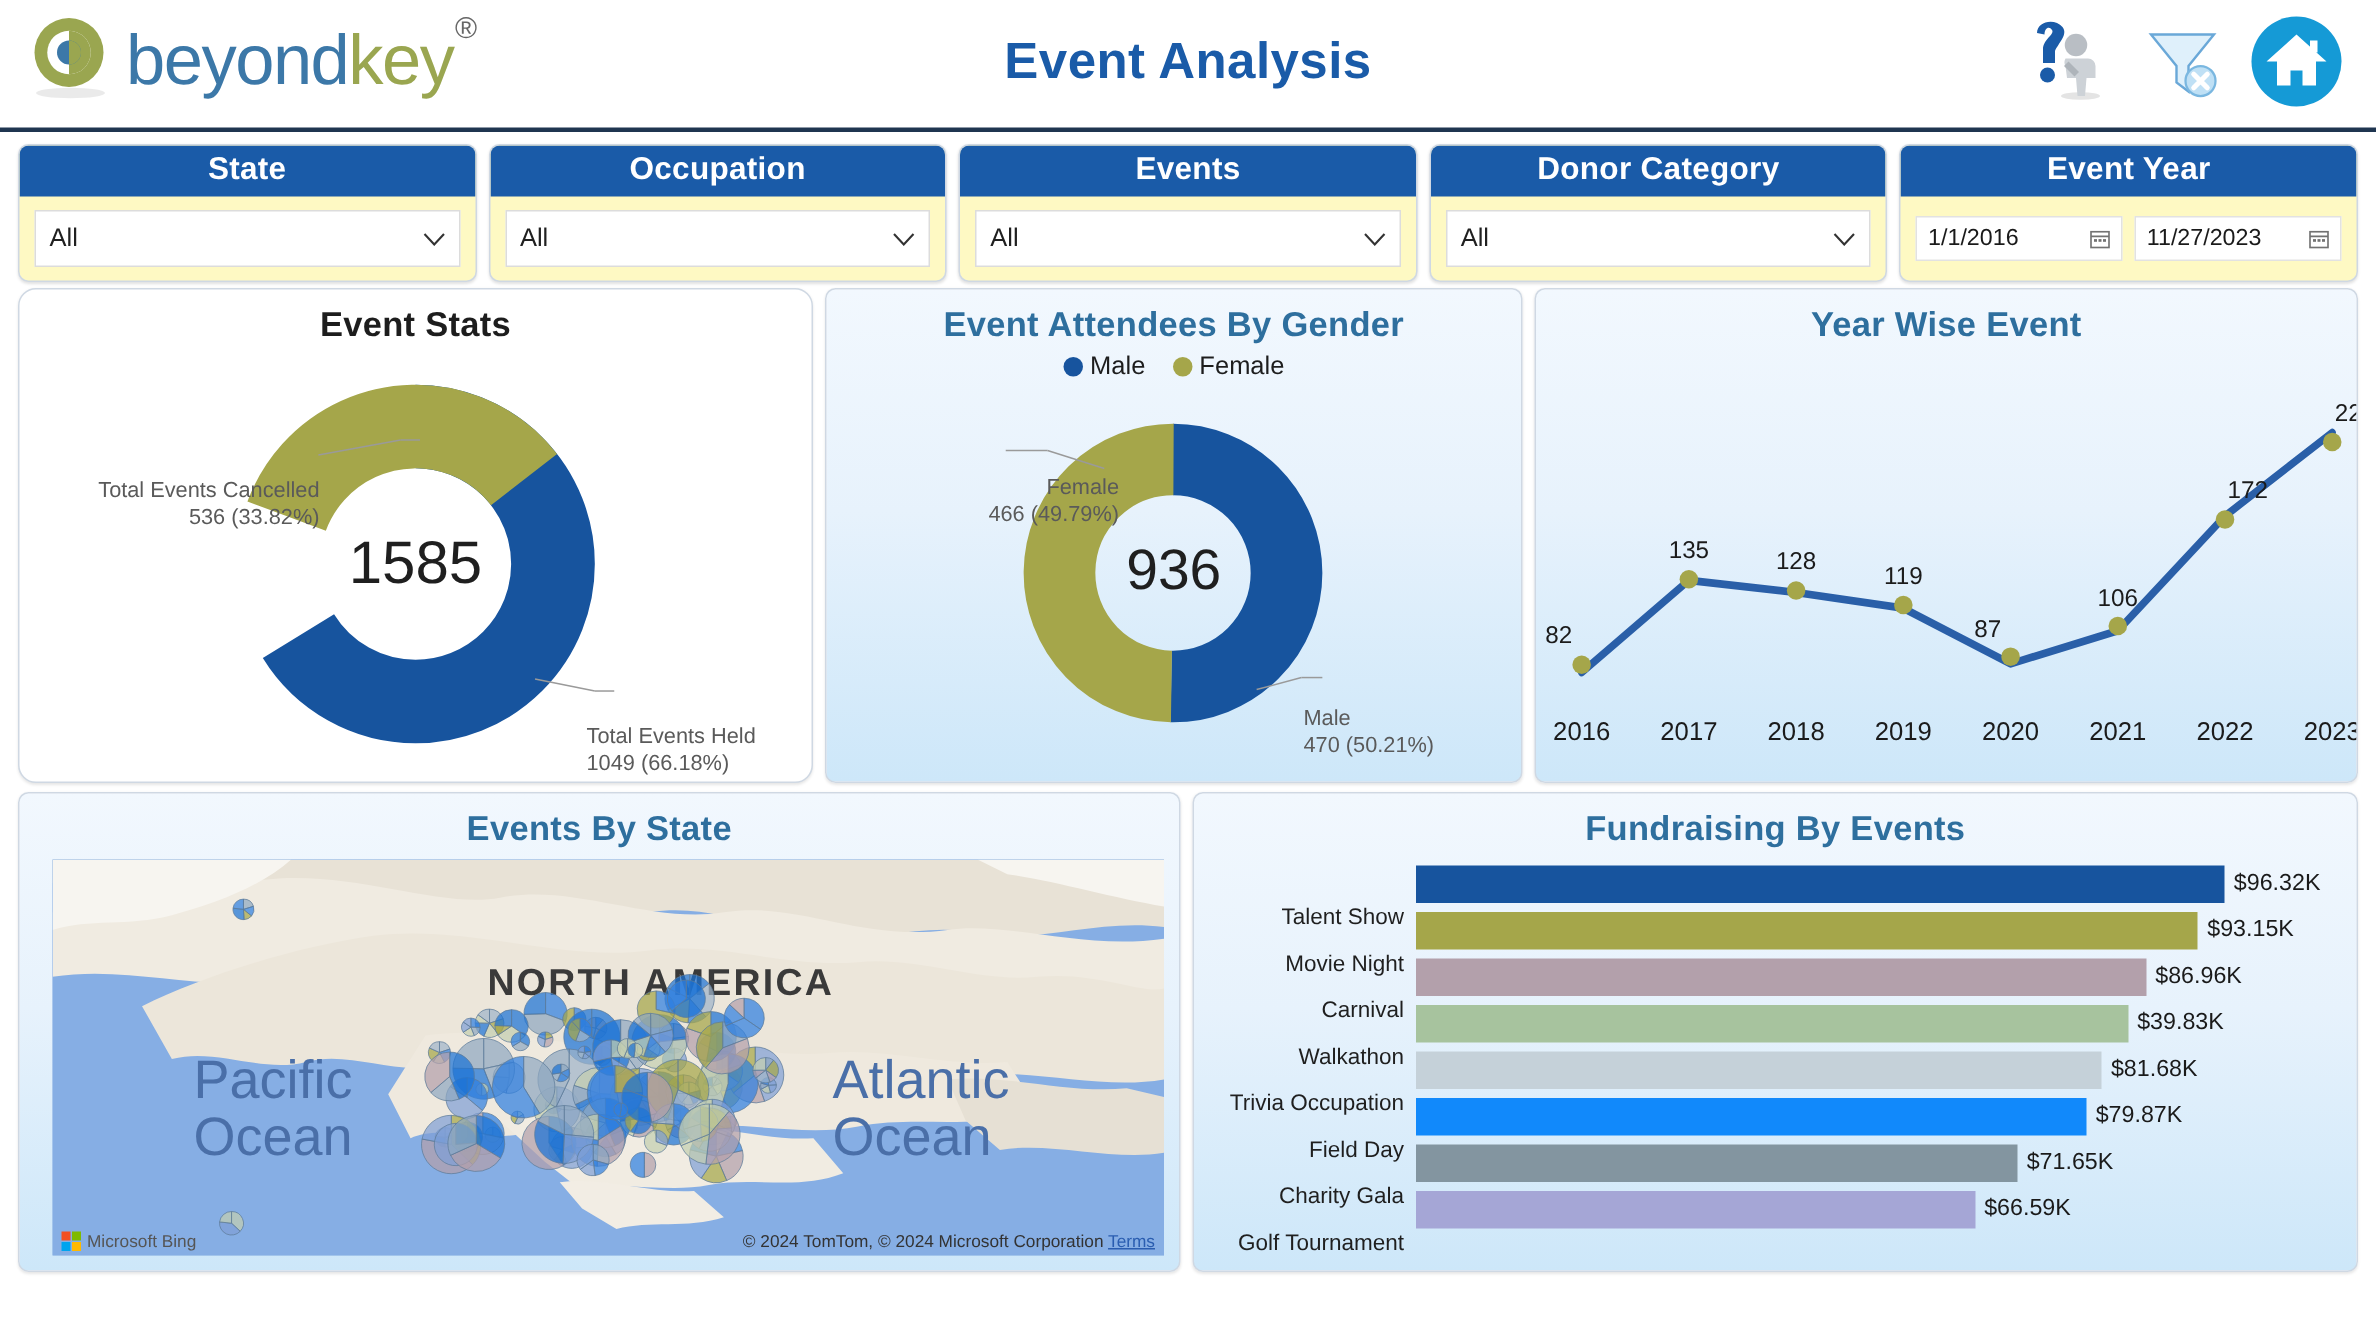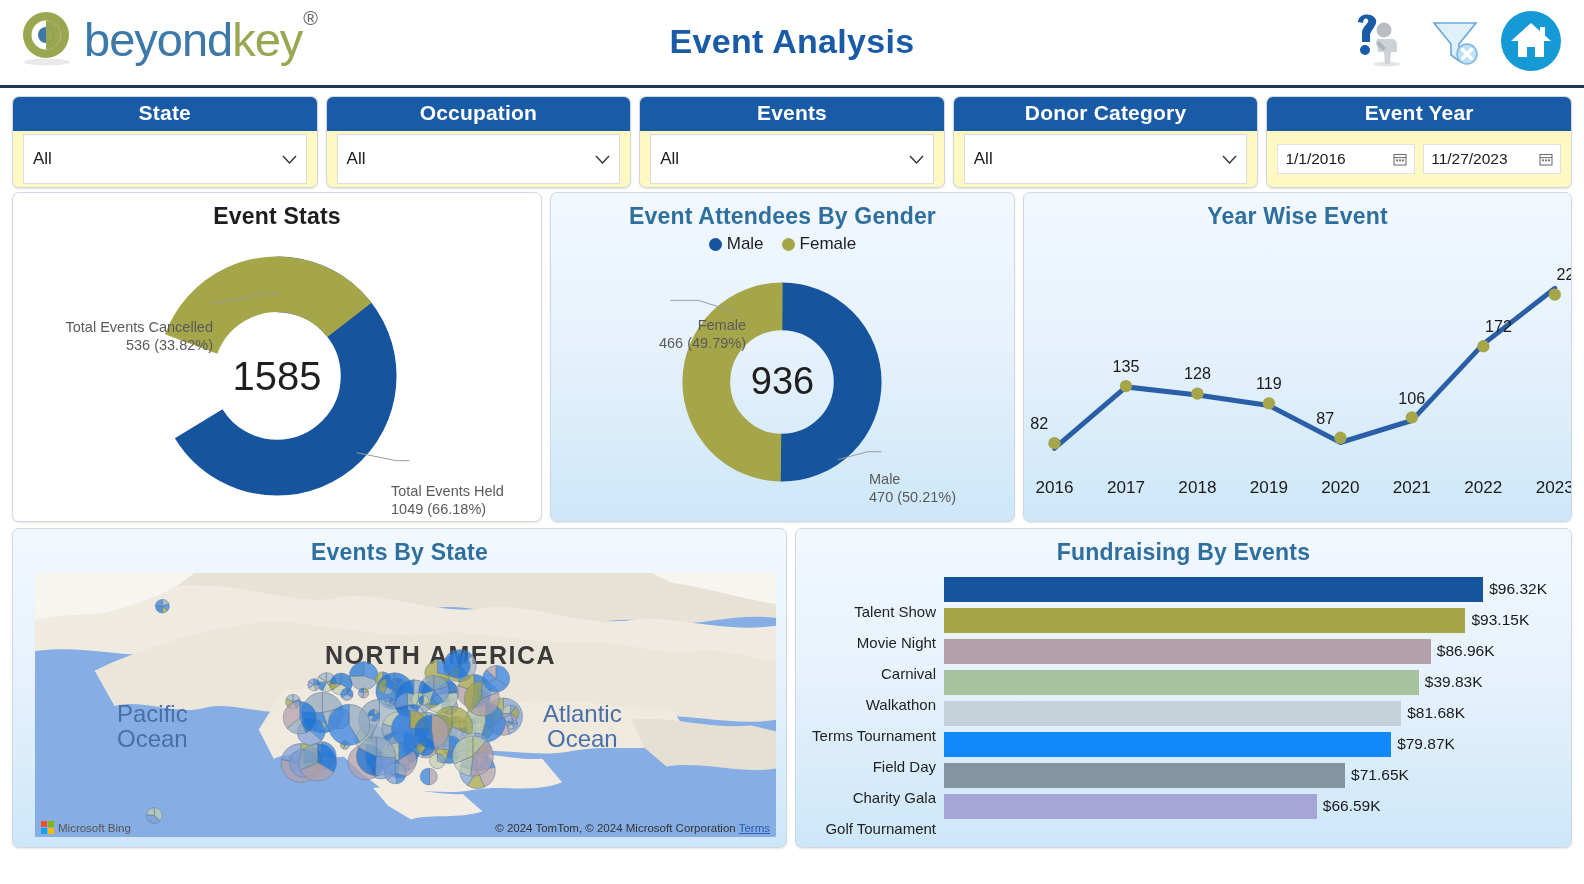--- a/index.html
+++ b/index.html
@@ -65,21 +65,21 @@
     background: #1a5ba8; color: #fff;
     font-size: 21px; font-weight: bold;
     text-align: center; padding: 4px 0 6px 0;
     letter-spacing: .2px;
   }
   .slicer-body {
     flex: 1; display: flex; align-items: center;
     padding: 0 10px; gap: 8px;
   }
   .dropdown {
-    flex: 1; height: 50px;
+    flex: 1; height: 38px;
     border: 1px solid #dcdcdc; background: #fff;
     display: flex; align-items: center; justify-content: space-between;
     padding: 0 9px; font-size: 17px; color: #202020;
     cursor: pointer;
   }
   .chev {
     width: 15px; height: 9px;
   }
   .datebox {
     flex: 1; height: 30px;
@@ -107,21 +107,21 @@
   }
   .card-title {
     text-align: center;
     font-size: 23px; font-weight: bold;
     color: #2e6f9e;
     padding-top: 10px;
     letter-spacing: .2px;
   }
   .card-title.dark { color: #1d1d1d; }
 
-  .card-events-stats { width: 530px; }
+  .card-events-stats { width: 530px; border-radius: 12px; }
   .card-gender { width: 465px; }
   .card-year { flex: 1; }
   .card-map { width: 775px; }
   .card-fund { flex: 1; }
 
   
   .donut-area { position: relative; width: 100%; height: calc(100% - 36px); }
   .legend {
     display: flex; justify-content: center; gap: 18px;
     font-size: 17px; color: #1d1d1d; margin-top: 4px;
@@ -170,22 +170,22 @@
     display: flex; align-items: center; gap: 4px;
   }
   .ms-squares { width: 13px; height: 13px; display: grid;
     grid-template-columns: 1fr 1fr; grid-template-rows: 1fr 1fr; gap: 1px; }
   .continent-label {
     position: absolute;
     font-weight: bold; color: #3a3a3a;
     letter-spacing: 1.5px;
   }
   .ocean-label {
-    position: absolute; color: #4a6fa8; font-size: 24px;
-    line-height: 1.05; text-align: center;
+    position: absolute; color: #4a6fa8; font-size: 36px;
+    line-height: 1.05; text-align: left; margin-left: 12px;
   }
 </style>
 </head>
 <body>
 
 <div class="header">
 
   <div class="logo-wrap">
     <div class="logo-mark">
       <svg width="58" height="58" viewBox="0 0 58 58">
@@ -803,21 +803,21 @@
           </div>
         </div>
         <div class="bar-row">
           <div class="bar-label">Walkathon</div>
           <div class="bar-track">
             <div class="bar-fill" style="width:75.72321428571429%;background:#a7c39e"></div>
             <div class="bar-val">$39.83K</div>
           </div>
         </div>
         <div class="bar-row">
-          <div class="bar-label">Terms Tournament</div>
+          <div class="bar-label">Trivia Occupation</div>
           <div class="bar-track">
             <div class="bar-fill" style="width:72.92857142857144%;background:#c5d1d9"></div>
             <div class="bar-val">$81.68K</div>
           </div>
         </div>
         <div class="bar-row">
           <div class="bar-label">Field Day</div>
           <div class="bar-track">
             <div class="bar-fill" style="width:71.31250000000001%;background:#1189fb"></div>
             <div class="bar-val">$79.87K</div>

